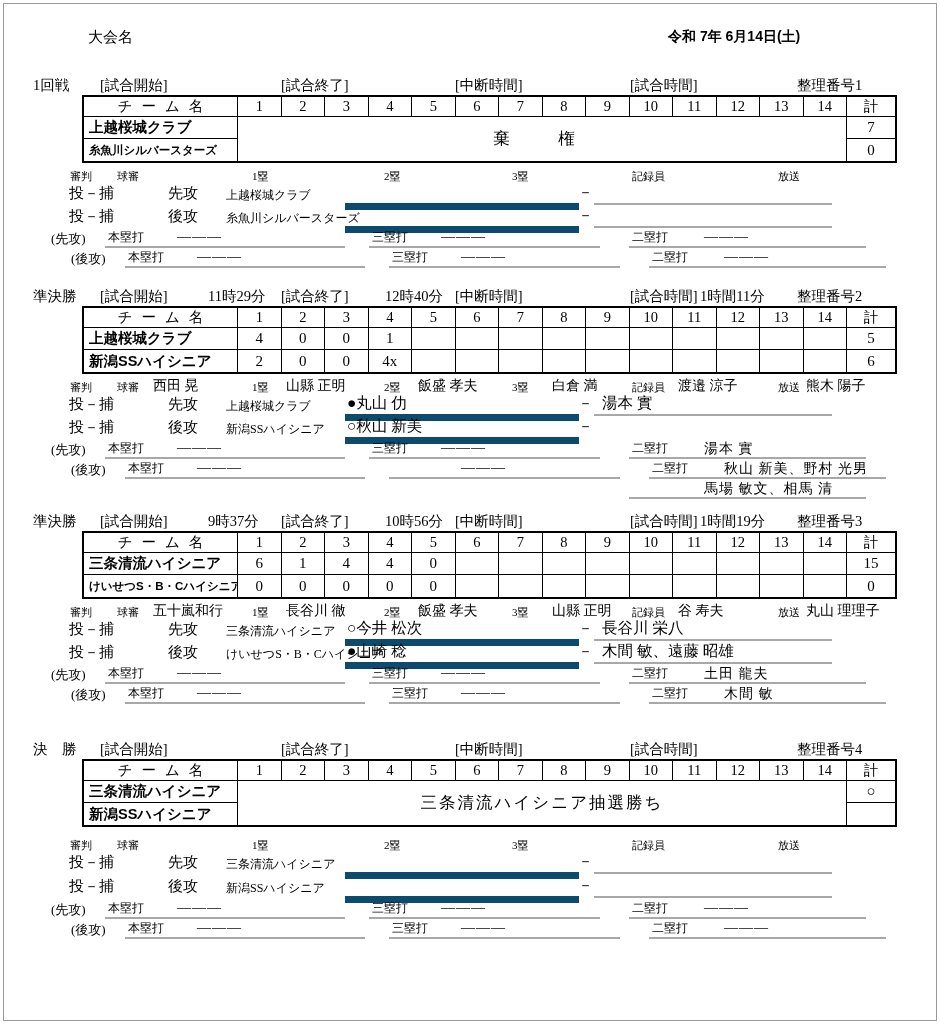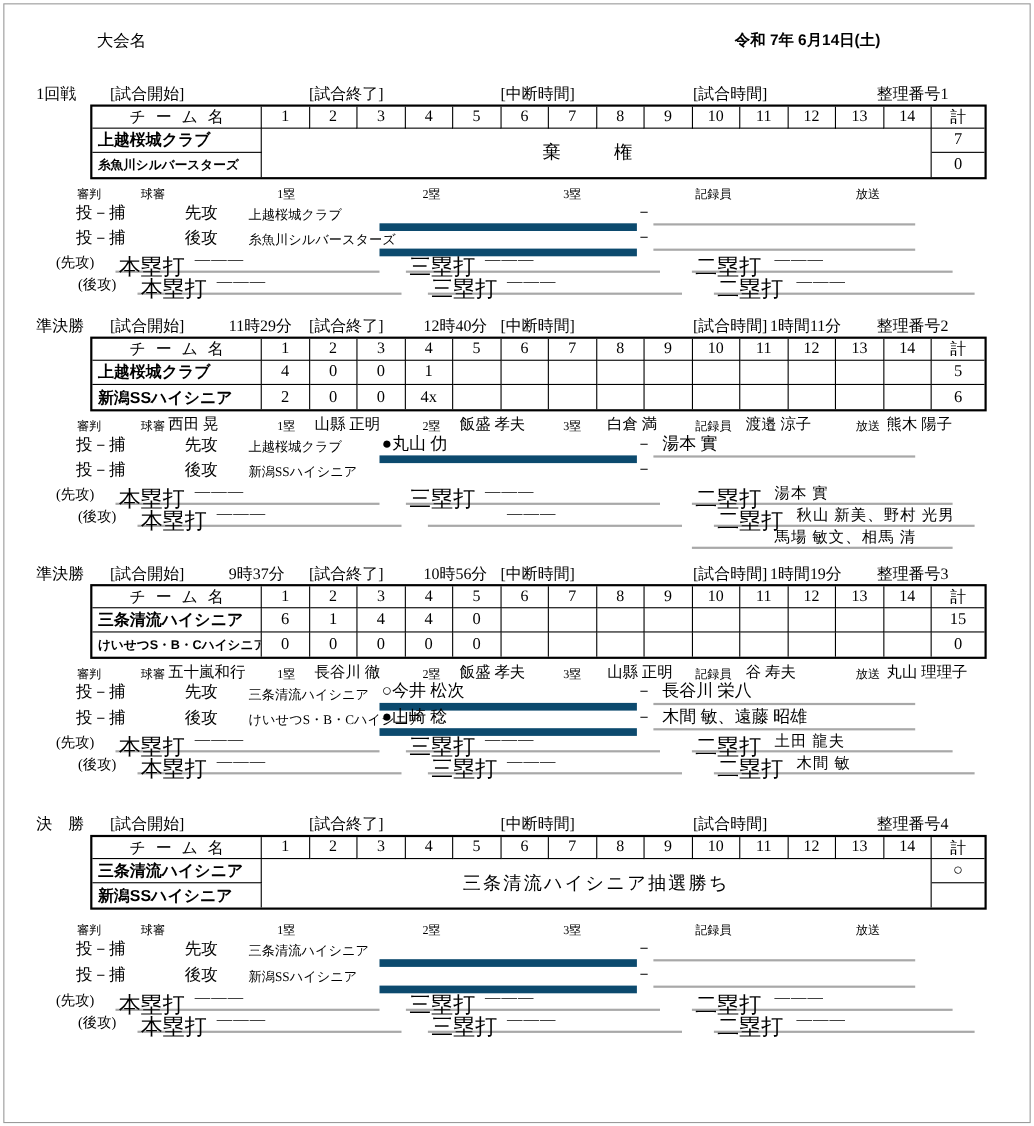--- a/index.html
+++ b/index.html
@@ -37,21 +37,21 @@
       font-family:"Liberation Sans",sans-serif;font-weight:bold;font-size:14.5px;}
   .cell.teamname.small{font-size:11.5px;}
   .merged{border-right:1px solid #000;display:flex;align-items:center;justify-content:center;
       font-size:16.5px;letter-spacing:2px;}
 
   .officials{position:absolute;top:90px;left:0;width:792px;height:16px;text-decoration:underline;}
   .g4 .officials{top:95px;}
   .o{position:absolute;top:0;white-space:nowrap;}
   .o.lab{font-size:11px;top:3px;}
   .o.nm{font-size:14px;}
-  .o.p-umpire{left:70px;} .o.p-plate{left:128px;} .o.n-plate{left:153px;}
+  .o.p-umpire{left:70px;} .o.p-plate{left:117px;} .o.n-plate{left:153px;}
   .o.p-first{left:252px;} .o.n-first{left:286px;}
   .o.p-second{left:384px;} .o.n-second{left:418px;}
   .o.p-third{left:512px;} .o.n-third{left:552px;}
   .o.p-scorer{left:632px;} .o.n-scorer{left:678px;}
   .o.p-ann{left:778px;} .o.n-ann{left:806px;}
 
   .battery{position:absolute;left:0;width:940px;height:22px;}
   .battery1{top:106px;} .battery2{top:129px;}
   .g4 .battery1{top:111px;} .g4 .battery2{top:135px;}
   .bt{position:absolute;white-space:nowrap;}
@@ -65,21 +65,21 @@
       font-size:15.5px;padding-left:8px;}
 
   .hitrow{position:absolute;left:0;width:940px;height:19px;}
   .hits1{top:152px;} .hits2{top:172px;margin-left:20px;} .hitsx{top:192px;}
   .g4 .hits1{top:159px;} .g4 .hits2{top:179px;}
   .h-side{position:absolute;left:51px;top:2px;font-size:13px;white-space:nowrap;}
   .hseg{position:absolute;top:0;height:18px;border-bottom:2px solid #a8a8a8;white-space:nowrap;}
   .hseg.s1{left:105px;width:240px;}
   .hseg.s2{left:369px;width:231px;}
   .hseg.s3{left:629px;width:237px;}
-  .h-label{position:absolute;left:3px;top:1px;font-size:20px;}
+  .h-label{position:absolute;left:3px;top:1px;font-size:12px;}
   .h-val{position:absolute;left:72px;top:1px;font-size:14px;letter-spacing:1px;}
   .hseg.s3 .h-val{left:75px;}
   .hitsx .hseg{border-bottom:2px solid #a8a8a8;}
   .hitsx .h-val{left:18px;}
 </style>
 </head>
 <body>
 
 <div id="page">
   <div class="frame"></div>
@@ -267,20 +267,21 @@
       <span class="bt bt-side">先攻</span>
       <span class="bt bt-team">上越桜城クラブ</span>
       <span class="bt bt-pitcher">●丸山 仂</span>
       <span class="bt bt-dash">－</span>
       <span class="bt bt-catcher">湯本 實</span>
     </div>
     <div class="battery battery2">
       <span class="bt bt-label">投－捕</span>
       <span class="bt bt-side">後攻</span>
       <span class="bt bt-team">新潟SSハイシニア</span>
+      <span class="bt bt-pitcher">○秋山 新美</span>
       <span class="bt bt-dash">－</span>
     </div>
     <div class="hitrow hits1">
       <span class="h-side">(先攻)</span>
       <span class="hseg s1">
         <span class="h-label">本塁打</span>
         <span class="h-val">―――</span>
       </span>
       <span class="hseg s2">
         <span class="h-label">三塁打</span>

